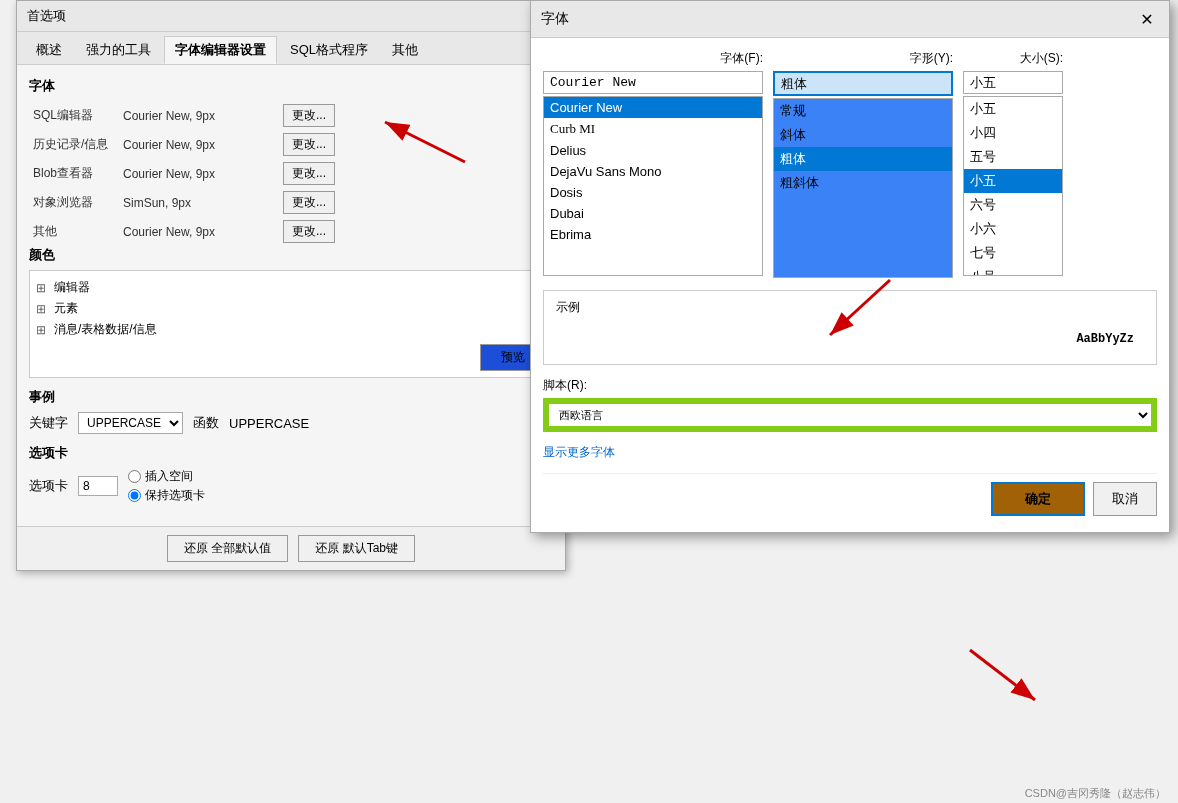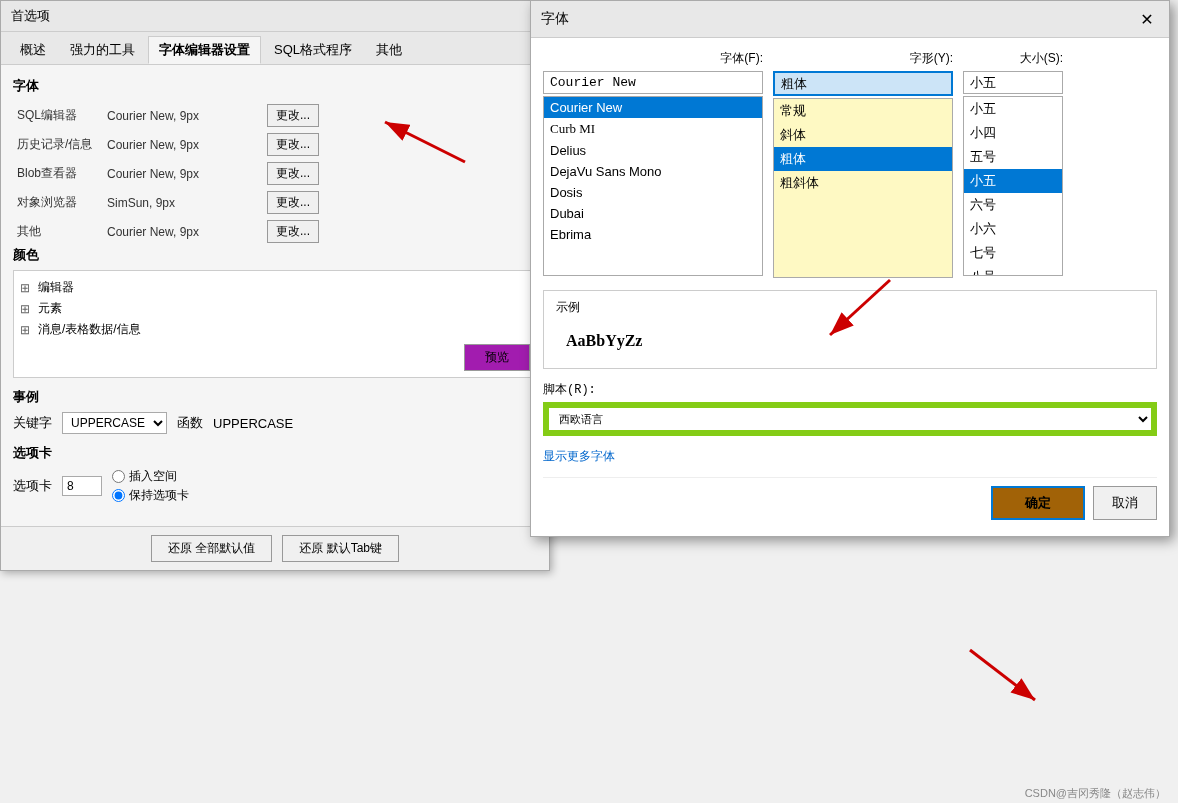--- a/index.html
+++ b/index.html
@@ -11,21 +11,21 @@
       justify-content: center;
       align-items: center;
       width: 1178px;
       height: 803px;
       overflow: hidden;
     }
 
     
     .main-window {
       position: absolute;
-      left: 0; top: 0;
+      left: 16px; top: 0;
       width: 550px;
       background: #f5f5f5;
       border: 1px solid #aaa;
       box-shadow: 2px 2px 8px rgba(0,0,0,0.3);
     }
 
     .main-title-bar {
       background: #e8e8e8;
       padding: 6px 10px;
       font-size: 13px;
@@ -133,21 +133,21 @@
 
     .preview-area {
       display: flex;
       justify-content: flex-end;
       margin-top: 4px;
     }
 
     .btn-preview {
       padding: 4px 20px;
       font-size: 12px;
-      background: #a21caf;
+      background: #1d4ed8;
       border: 1px solid #999;
       cursor: pointer;
     }
 
     .event-section {
       margin-bottom: 10px;
     }
 
     .event-row {
       display: flex;
@@ -310,21 +310,21 @@
     .font-list-item.selected {
       background: #0078d4;
       color: white;
     }
 
     .font-style-list {
       width: 180px;
       height: 180px;
       border: 1px solid #aaa;
       overflow-y: auto;
-      background: #fef9c3;
+      background: #3b82f6;
     }
 
     .font-style-item {
       padding: 3px 6px;
       font-size: 13px;
       cursor: pointer;
     }
 
     .font-style-item.selected {
       background: #0078d4;
@@ -356,35 +356,34 @@
       margin-bottom: 12px;
       min-height: 70px;
     }
 
     .preview-label {
       font-size: 12px;
       margin-bottom: 6px;
     }
 
     .preview-text {
-      font-family: Liberation Serif, serif;
+      font-family: Liberation Mono, monospace;
       font-weight: bold;
-      font-size: 16px;
-      text-align: left;
+      font-size: 12px;
+      text-align: right;
       padding: 10px;
     }
 
     .script-section {
       margin-bottom: 12px;
     }
 
     .script-label {
       font-size: 12px;
       margin-bottom: 4px;
-      font-family: Liberation Mono, monospace;
     }
 
     .script-select {
       width: 100%;
       padding: 4px 6px;
       font-size: 11px;
       border: 6px solid #84cc16;
       background: white;
     }
 

